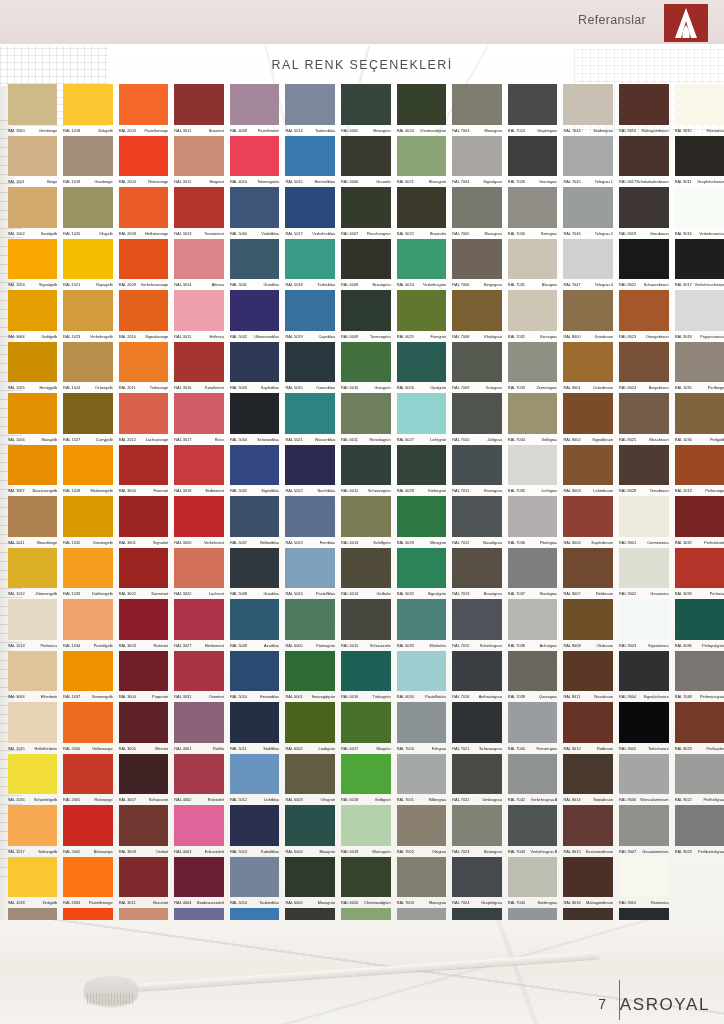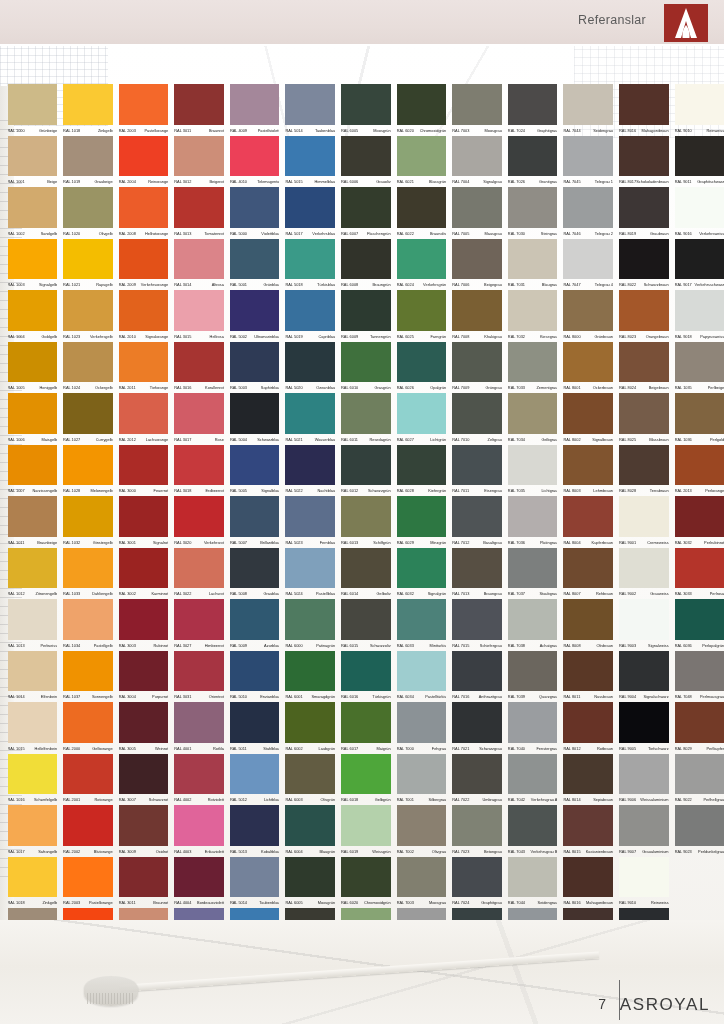--- a/index.html
+++ b/index.html
@@ -150,20 +150,21 @@
     <div class="hdr-label">Referanslar</div>
     <div class="logo">
       <svg width="44" height="38" viewBox="0 0 44 38" aria-hidden="true">
         <rect x="0" y="0" width="44" height="38" fill="#9e2b25"></rect>
         <path d="M22 4 L33 34 L27 34 L22 17 L17 34 L11 34 Z" fill="#ffffff"></path>
         <path d="M22 21 C25 25 26 29 25.5 34 L18.5 34 C18 29 19 25 22 21 Z" fill="#ffffff"></path>
       </svg>
     </div>
   </div>
 
+  <div class="chart-title">RAL RENK SEÇENEKLERİ</div>
 
   <div id="grid">
       <div class="col">
         <div class="cell">
           <div class="chip" style="background: rgb(205, 186, 136);"></div>
           <div class="lbl">
             <span class="code">RAL 1000</span>
             <span class="nm">Grünbeige</span>
           </div>
         </div>

